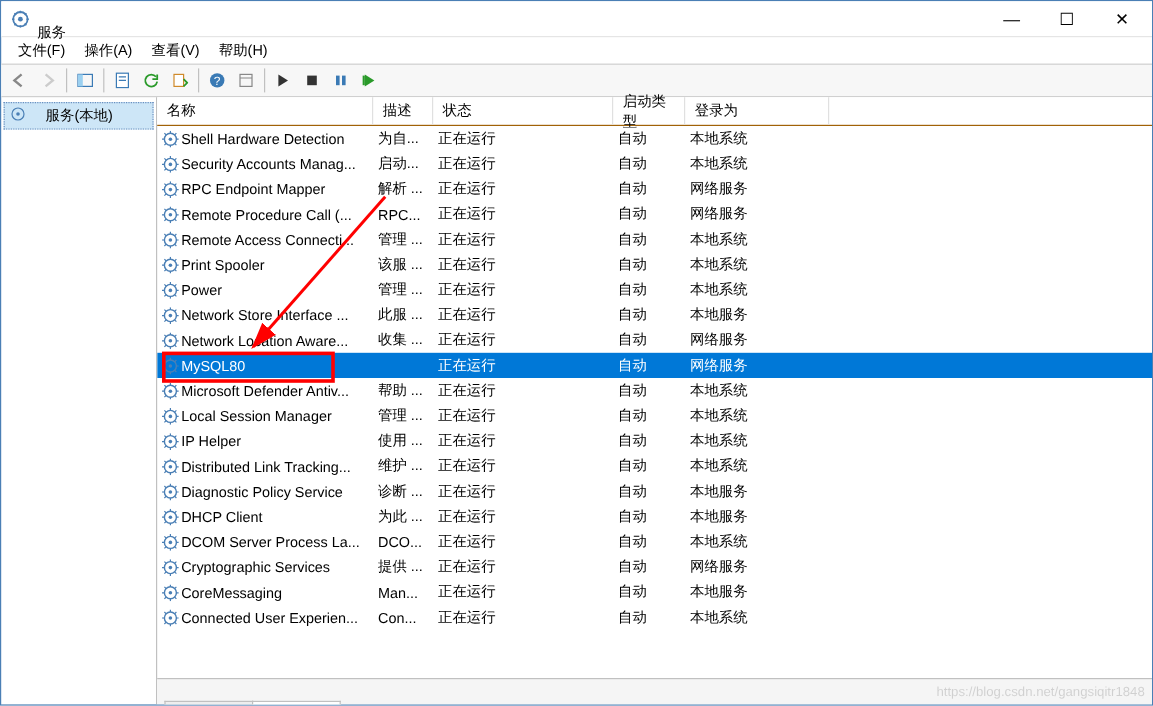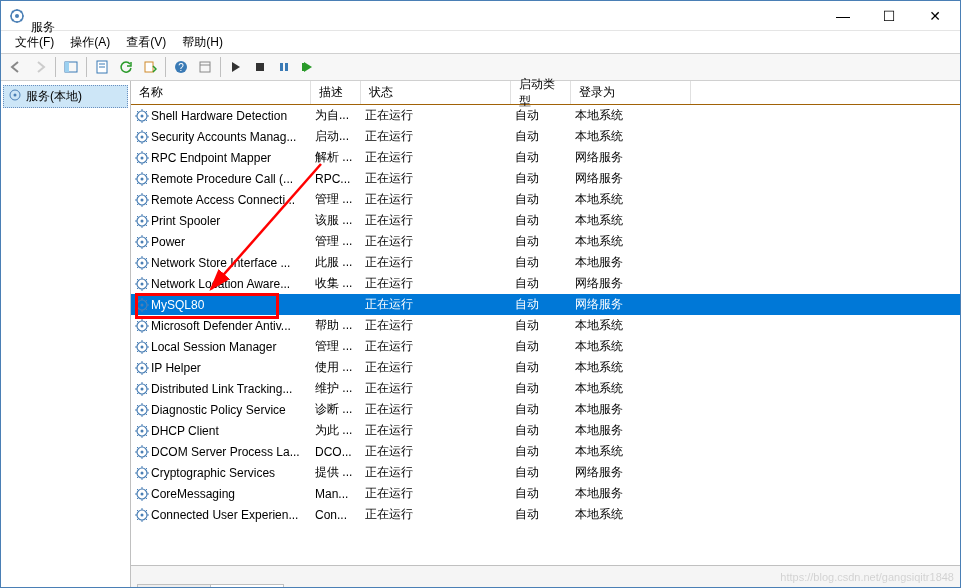--- a/index.html
+++ b/index.html
@@ -9,21 +9,21 @@
 .titlebar .title { font-size: 12px; flex: 0 0 auto; margin-top: 24px; }
 .titlebar .spacer { flex: 1; }
 .winbtn { width: 46px; height: 30px; display: flex; align-items: center; justify-content: center; font-size: 14px; }
 .menubar { height: 22px; display: flex; align-items: center; padding: 0 6px; font-size: 12px; }
 .menuitem { padding: 18px 8px; }
 .toolbar { height: 28px; border-top: 1px solid #d0d0d0; border-bottom: 1px solid #d0d0d0; display: flex; align-items: center; padding: 0 4px; gap: 2px; background: #f7f7f7; }
 .tbtn { width: 22px; height: 22px; display: flex; align-items: center; justify-content: center; border: 1px solid transparent; }
 .tsep { width: 1px; height: 20px; background: #c0c0c0; margin: 0 2px; }
 .content { display: flex; height: calc(588px - 30px - 22px - 28px - 2px); }
 .leftpane { width: 130px; border-right: 1px solid #c0c0c0; padding: 4px 2px; font-size: 12px; }
-.treeitem { display: flex; align-items: center; gap: 4px; padding: 2px 4px; background: #cde6f7; border: 1px dotted #6a8fbf; }
+.treeitem { display: flex; align-items: center; gap: 16px; padding: 2px 4px; background: #cde6f7; border: 1px dotted #6a8fbf; }
 .rightpane { flex: 1; display: flex; flex-direction: column; position: relative; }
 .listhead { display: flex; height: 24px; border-bottom: 1px solid #a16207; background: #fff; font-size: 12px; }
 .colh { padding: 4px 8px; border-right: 1px solid #e0e0e0; display: flex; align-items: center; }
 .col-name { width: 180px; }
 .col-desc { width: 50px; }
 .col-status { width: 150px; }
 .col-startup { width: 60px; }
 .col-logon { width: 120px; }
 .listbody { flex: 1; overflow-y: scroll; overflow-x: hidden; font-size: 12px; }
 .row { display: flex; height: 21px; white-space: nowrap; }

